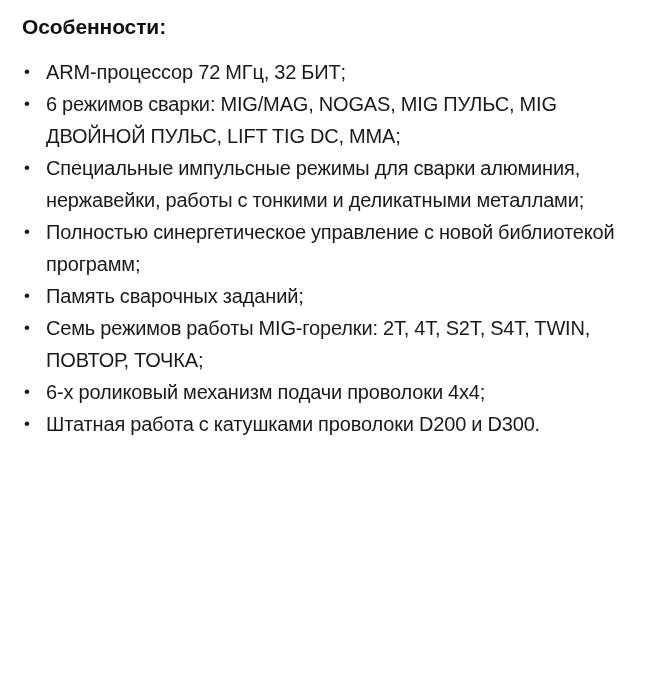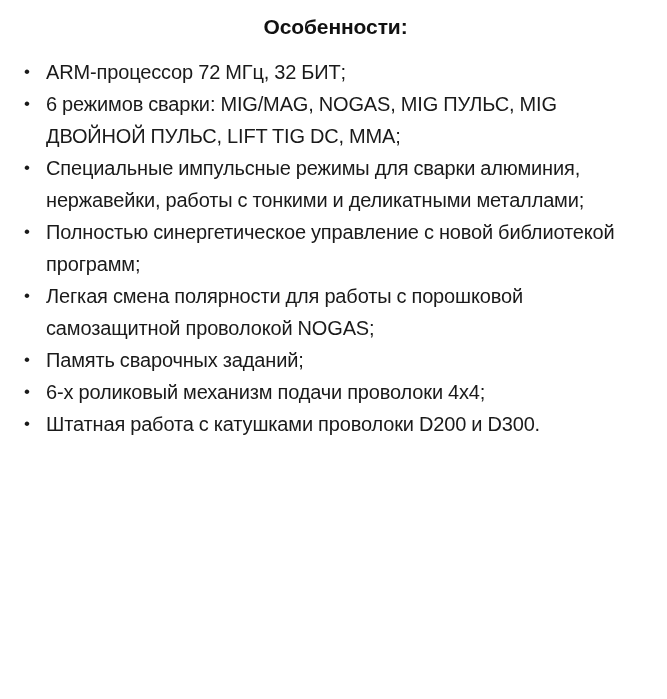--- a/index.html
+++ b/index.html
@@ -21,21 +21,20 @@
     padding: 14px 18px 0 22px;
     background: #ffffff;
   }
   .heading {
     font-size: 21px;
     font-weight: bold;
     letter-spacing: -0.1px;
     line-height: 26px;
     margin: 0 0 16px 0;
     color: #111111;
-    text-align: center;
   }
   ul.features {
     list-style: none;
     margin: 0;
     padding: 0;
   }
   ul.features > li {
     position: relative;
     padding-left: 24px;
     font-size: 20px;
@@ -65,18 +64,18 @@
 <body>
 
 <div class="page">
   <h1 class="heading">Особенности:</h1>
 
   <ul class="features" id="features-list">
       <li><span class="run b">ARM</span><span class="run">-процессор 72 МГц, 32 БИТ;</span></li>
       <li><span class="run">6 режимов сварки: </span><span class="run b">MIG/MAG, NOGAS, MIG ПУЛЬС, MIG ДВОЙНОЙ ПУЛЬС, LIFT TIG DC, MMA;</span></li>
       <li><span class="run">Специальные импульсные режимы для сварки алюминия, нержавейки, работы с тонкими и деликатными металлами;</span></li>
       <li><span class="run b">Полностью синергетическое</span><span class="run"> управление с новой библиотекой программ;</span></li>
-      <li><span class="run">Легкая </span><span class="run b">смена полярности</span><span class="run"> для работы с порошковой самозащитной проволокой </span><span class="run b">NOGAS;</span></li>
       <li><span class="run b">Память</span><span class="run"> сварочных заданий;</span></li>
+      <li><span class="run">Семь режимов работы MIG-горелки: </span><span class="run b">2T, 4T, S2T, S4T, TWIN, ПОВТОР, ТОЧКА;</span></li>
       <li><span class="run b">6-х роликовый</span><span class="run"> механизм подачи проволоки 4х4;</span></li>
       <li><span class="run">Штатная работа с катушками проволоки </span><span class="run b">D200</span><span class="run"> и </span><span class="run b">D300.</span></li>
     </ul>
 </div>
 
 </body></html>

